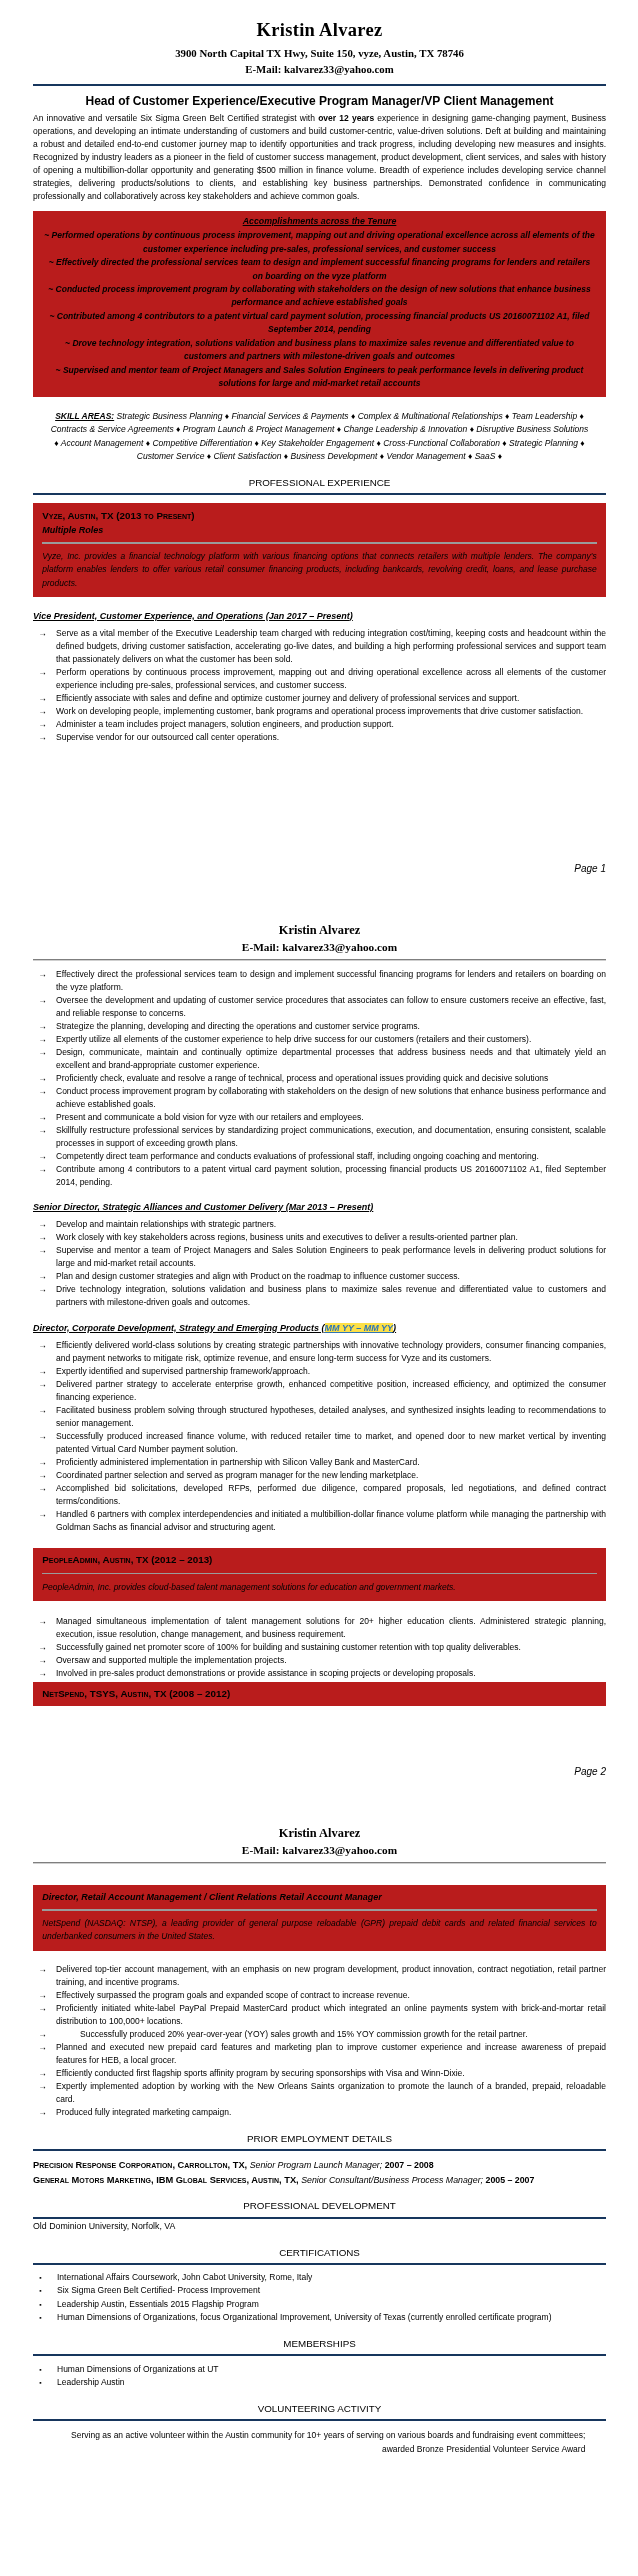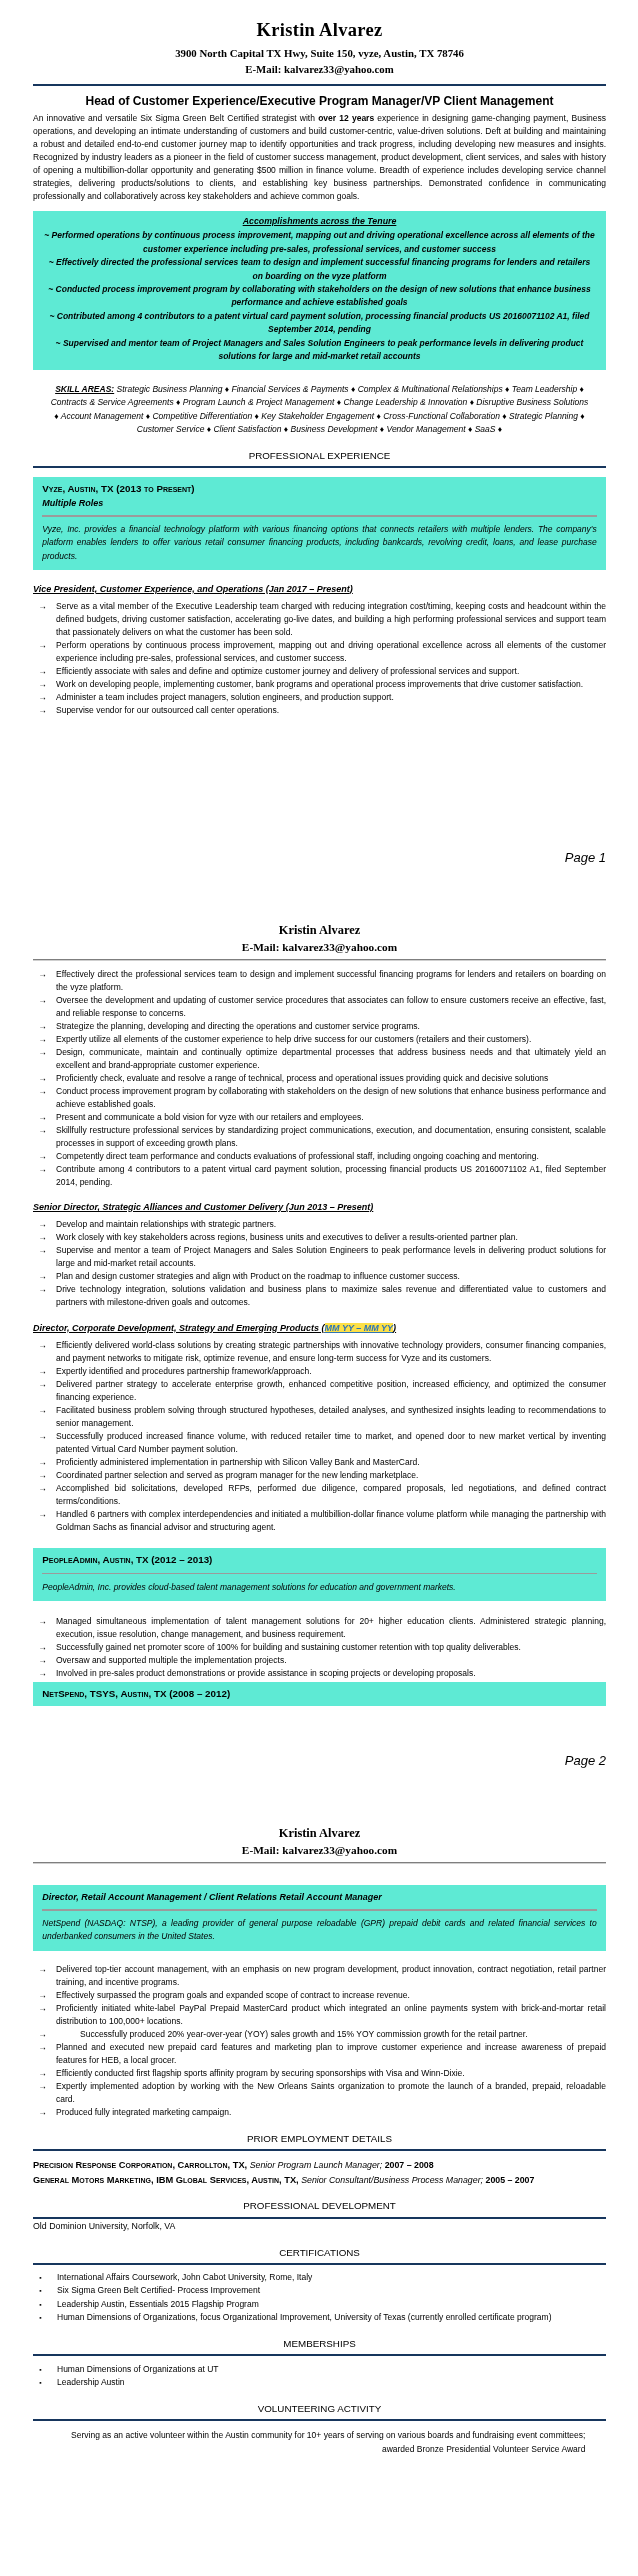--- a/index.html
+++ b/index.html
@@ -25,21 +25,21 @@
     line-height: 16px;
   }
   .rule-navy { height: 2.6px; background: #17365d; margin-top: 7.2px; }
   .rule-navy.thin { height: 2.1px; }
   .headline { font-size: 12px; font-weight: bold; text-align: center; margin-top: 7.2px; }
   .summary {
     font-size: 8.5px; line-height: 13px; text-align: justify;
     margin: 4.1px 0 0 0;
   }
   
-  .gray-box { background: #5eead4; margin-top: 8.2px; padding: 4.1px 10.3px 6.2px 10.3px; }
+  .gray-box { background: #b91c1c; margin-top: 8.2px; padding: 4.1px 10.3px 6.2px 10.3px; }
   .acc-title {
     font-weight: bold; font-style: italic; text-decoration: underline;
     text-align: center; font-size: 8.8px; line-height: 13.4px; margin-bottom: 1px;
   }
   .acc-item {
     font-weight: bold; font-style: italic; text-align: center;
     font-size: 8.5px; line-height: 13.4px;
   }
   .skills {
     font-size: 8.5px; line-height: 13.4px; font-style: italic;
@@ -67,22 +67,22 @@
   ul.bullets .txt { flex: 1; font-size: 8.5px; line-height: 13px; text-align: justify; }
   ul.bullets li.bold-item .txt { font-weight: normal; margin-left: 24px; }
   ul.sq-bullets { list-style: none; margin: 6.2px 0 0 0; padding: 0; }
   ul.sq-bullets li { display: flex; align-items: flex-start; }
   ul.sq-bullets .sq {
     flex: 0 0 24px; padding-left: 6.2px; box-sizing: border-box;
     font-size: 6.7px; line-height: 13.4px;
   }
   ul.sq-bullets .txt { flex: 1; font-size: 8.5px; line-height: 13.4px; }
   .page-num {
-    position: absolute; right: 33px; bottom: 38px;
-    font-style: italic; font-size: 13px;
+    position: absolute; right: 33px; bottom: 29px;
+    font-style: italic; font-size: 10px;
   }
   
   .cont-name {
     font-family: "Liberation Serif", serif;
     font-size: 12.4px; font-weight: bold; text-align: center; margin: 0;
   }
   .cont-email {
     font-family: "Liberation Serif", serif;
     font-size: 11.3px; font-weight: bold; text-align: center; margin-top: 3.1px;
   }
@@ -114,20 +114,21 @@
 
   <p class="summary"><span>An innovative and versatile Six Sigma Green Belt Certified strategist with </span><strong>over 12 years</strong><span> experience in designing game-changing payment, Business operations, and developing an intimate understanding of customers and build customer-centric, value-driven solutions. Deft at building and maintaining a robust and detailed end-to-end customer journey map to identify opportunities and track progress, including developing new measures and insights. Recognized by industry leaders as a pioneer in the field of customer success management, product development, client services, and sales with history of opening a multibillion-dollar opportunity and generating $500 million in finance volume. Breadth of experience includes developing service channel strategies, delivering products/solutions to clients, and establishing key business partnerships. Demonstrated confidence in communicating professionally and collaboratively across key stakeholders and achieve common goals.</span></p>
 
   <div class="gray-box">
     <div class="acc-title">Accomplishments across the Tenure</div>
     <div>
         <div class="acc-item">~ Performed operations by continuous process improvement, mapping out and driving operational excellence across all elements of the customer experience including pre-sales, professional services, and customer success</div>
         <div class="acc-item">~ Effectively directed the professional services team to design and implement successful financing programs for lenders and retailers on boarding on the vyze platform</div>
         <div class="acc-item">~ Conducted process improvement program by collaborating with stakeholders on the design of new solutions that enhance business performance and achieve established goals</div>
         <div class="acc-item">~ Contributed among 4 contributors to a patent virtual card payment solution, processing financial products US 20160071102 A1, filed September 2014, pending</div>
+        <div class="acc-item">~ Drove technology integration, solutions validation and business plans to maximize sales revenue and differentiated value to customers and partners with milestone-driven goals and outcomes</div>
         <div class="acc-item">~ Supervised and mentor team of Project Managers and Sales Solution Engineers to peak performance levels in delivering product solutions for large and mid-market retail accounts</div>
       </div>
   </div>
 
   <p class="skills"><span class="skills-label">SKILL AREAS:</span> <span>Strategic Business Planning ♦ Financial Services &amp; Payments ♦ Complex &amp; Multinational Relationships ♦ Team Leadership ♦ Contracts &amp; Service Agreements ♦ Program Launch &amp; Project Management ♦ Change Leadership &amp; Innovation ♦ Disruptive Business Solutions ♦ Account Management ♦ Competitive Differentiation ♦ Key Stakeholder Engagement ♦ Cross-Functional Collaboration ♦ Strategic Planning ♦ Customer Service ♦ Client Satisfaction ♦ Business Development ♦ Vendor Management ♦ SaaS ♦</span></p>
 
   <div class="section-title">PROFESSIONAL EXPERIENCE</div>
   <div class="rule-navy thin"></div>
 
   <div class="gray-box company-box">
@@ -213,21 +214,21 @@
       <li>
         <span class="arr">→</span>
         <span class="txt">Competently direct team performance and conducts evaluations of professional staff, including ongoing coaching and mentoring.</span>
       </li>
       <li>
         <span class="arr">→</span>
         <span class="txt">Contribute among 4 contributors to a patent virtual card payment solution, processing financial products US 20160071102 A1, filed September 2014, pending.</span>
       </li>
     </ul>
 
-  <div class="job-title"><span>Senior Director, Strategic Alliances and Customer Delivery (Jun 2013 – Present)</span></div>
+  <div class="job-title"><span>Senior Director, Strategic Alliances and Customer Delivery (Mar 2013 – Present)</span></div>
   <ul class="bullets">
       <li>
         <span class="arr">→</span>
         <span class="txt">Develop and maintain relationships with strategic partners.</span>
       </li>
       <li>
         <span class="arr">→</span>
         <span class="txt">Work closely with key stakeholders across regions, business units and executives to deliver a results-oriented partner plan.</span>
       </li>
       <li>
@@ -245,21 +246,21 @@
     </ul>
 
   <div class="job-title"><span>Director, Corporate Development, Strategy and Emerging Products (</span><span class="mm">MM YY – MM YY</span><span>)</span></div>
   <ul class="bullets">
       <li>
         <span class="arr">→</span>
         <span class="txt">Efficiently delivered world-class solutions by creating strategic partnerships with innovative technology providers, consumer financing companies, and payment networks to mitigate risk, optimize revenue, and ensure long-term success for Vyze and its customers.</span>
       </li>
       <li>
         <span class="arr">→</span>
-        <span class="txt">Expertly identified and procedures partnership framework/approach.</span>
+        <span class="txt">Expertly identified and supervised partnership framework/approach.</span>
       </li>
       <li>
         <span class="arr">→</span>
         <span class="txt">Delivered partner strategy to accelerate enterprise growth, enhanced competitive position, increased efficiency, and optimized the consumer financing experience.</span>
       </li>
       <li>
         <span class="arr">→</span>
         <span class="txt">Facilitated business problem solving through structured hypotheses, detailed analyses, and synthesized insights leading to recommendations to senior management.</span>
       </li>
       <li>

